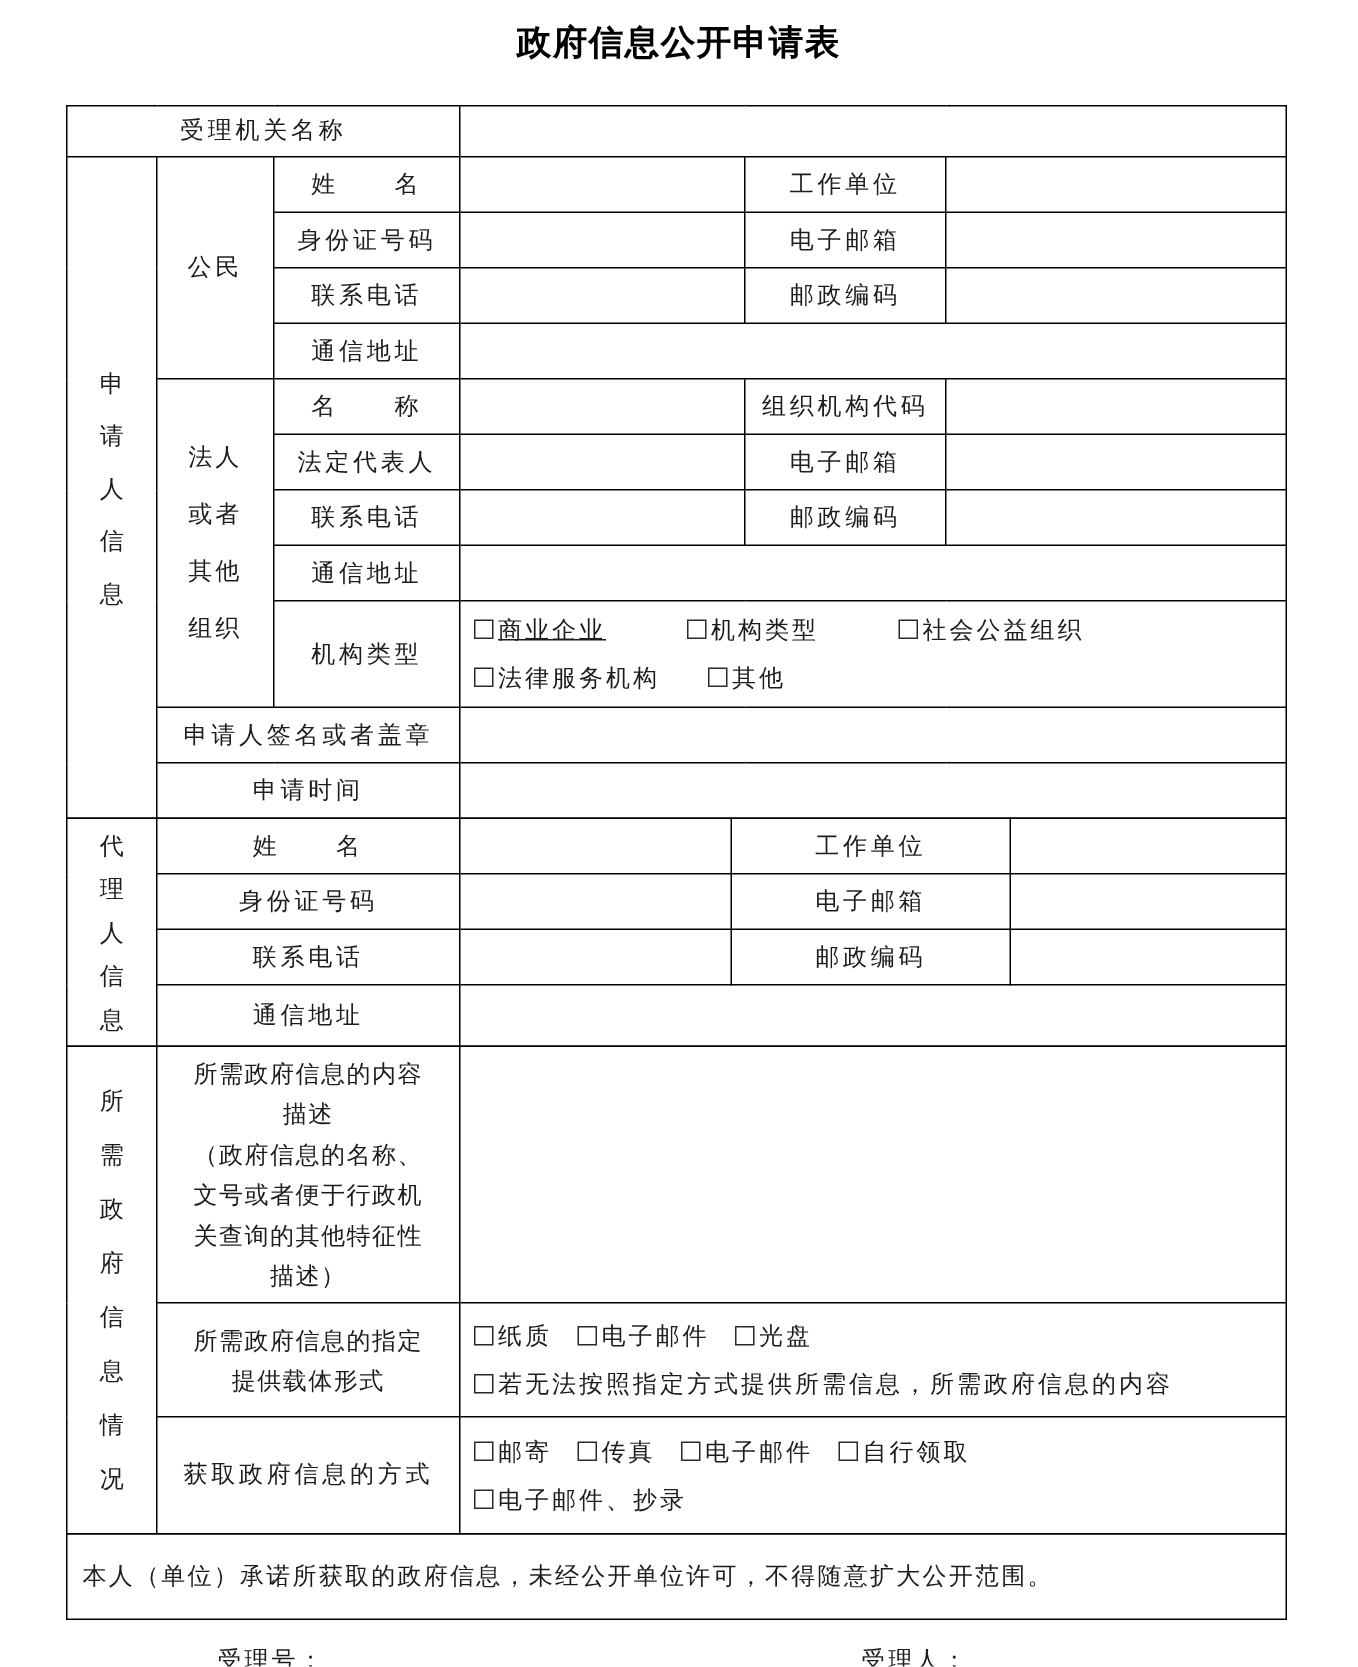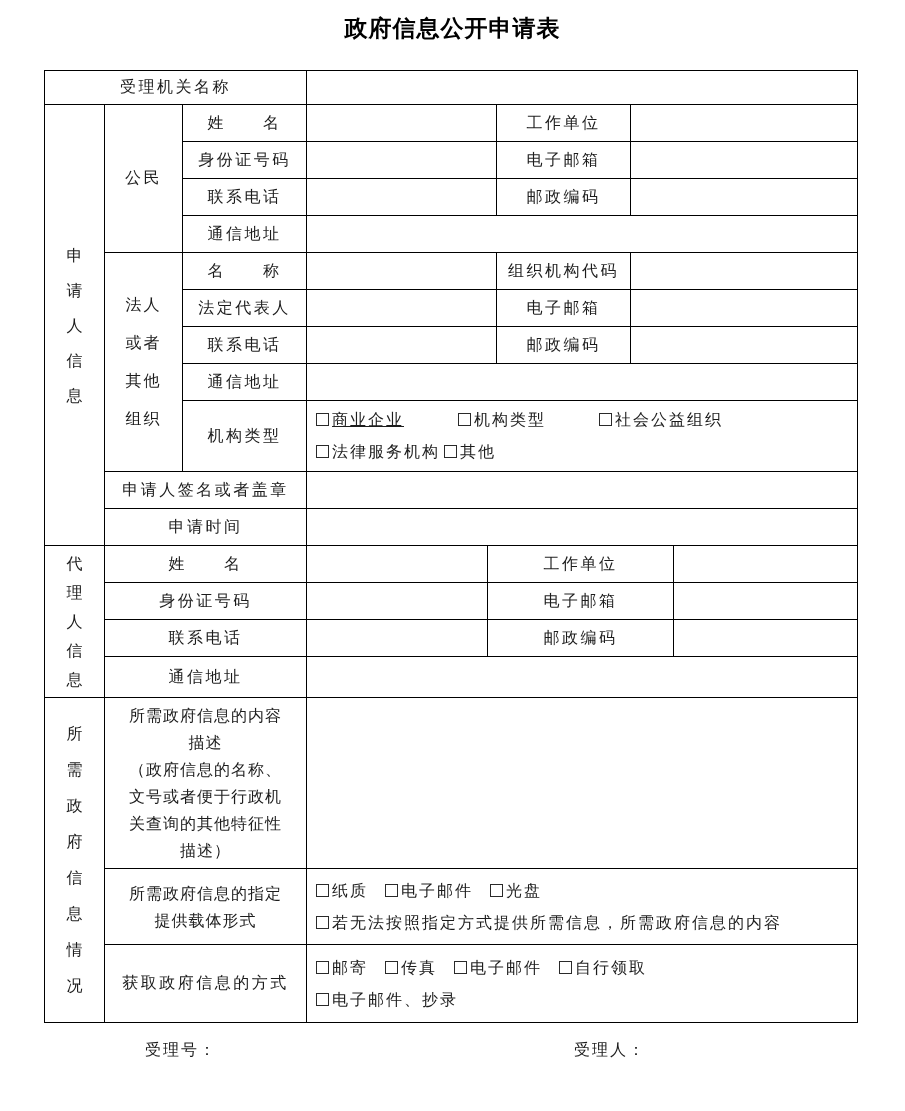--- a/index.html
+++ b/index.html
@@ -57,21 +57,21 @@
     display: inline-block;
     width: 13px; height: 13px;
     border: 1px solid #2a2a2a;
     margin-right: 3px;
     vertical-align: -1px;
     background: #fff;
   }
   .cb-item { letter-spacing: 2px; }
   .cb-item.w142 { display: inline-block; width: 142px; text-decoration: underline; }
   .cb-item.w141 { display: inline-block; width: 141px; }
-  .cb-item.mr20 { margin-right: 4px; }
+  .cb-item.mr20 { margin-right: 32px; }
   .cb-item.mr17 { margin-right: 17px; }
   .decl-cell {
     vertical-align: middle;
     padding: 6px 10px;
     letter-spacing: 1.5px;
   }
   .footer { margin-top: 17px; letter-spacing: 2px; }
   .footer .no { margin-left: 145px; }
   .footer .person { margin-left: 350px; }
 </style>
@@ -254,19 +254,29 @@
           <span class="cb-item mr17"><span class="cb"></span><span>邮寄</span></span><span class="cb-item mr17"><span class="cb"></span><span>传真</span></span><span class="cb-item mr17"><span class="cb"></span><span>电子邮件</span></span><span class="cb-item"><span class="cb"></span><span>自行领取</span></span>
         </div>
         <div class="cb-line">
           <span class="cb-item"><span class="cb"></span><span>电子邮件、抄录</span></span>
         </div>
       </td>
     </tr>
   </tbody>
     </table>
 
+  <table>
+    <colgroup>
+        <col style="width:813px">
+      </colgroup>
+    <tbody>
+        <tr style="height:57px">
+      <td class="decl-cell">本人（单位）承诺所获取的政府信息，未经公开单位许可，不得随意扩大公开范围。</td>
+    </tr>
+  </tbody>
+    </table>
 
 </div>
 
 <div class="footer">
   <span class="no">受理号：</span>
   <span class="person">受理人：</span>
 </div>
 
 </body></html>

